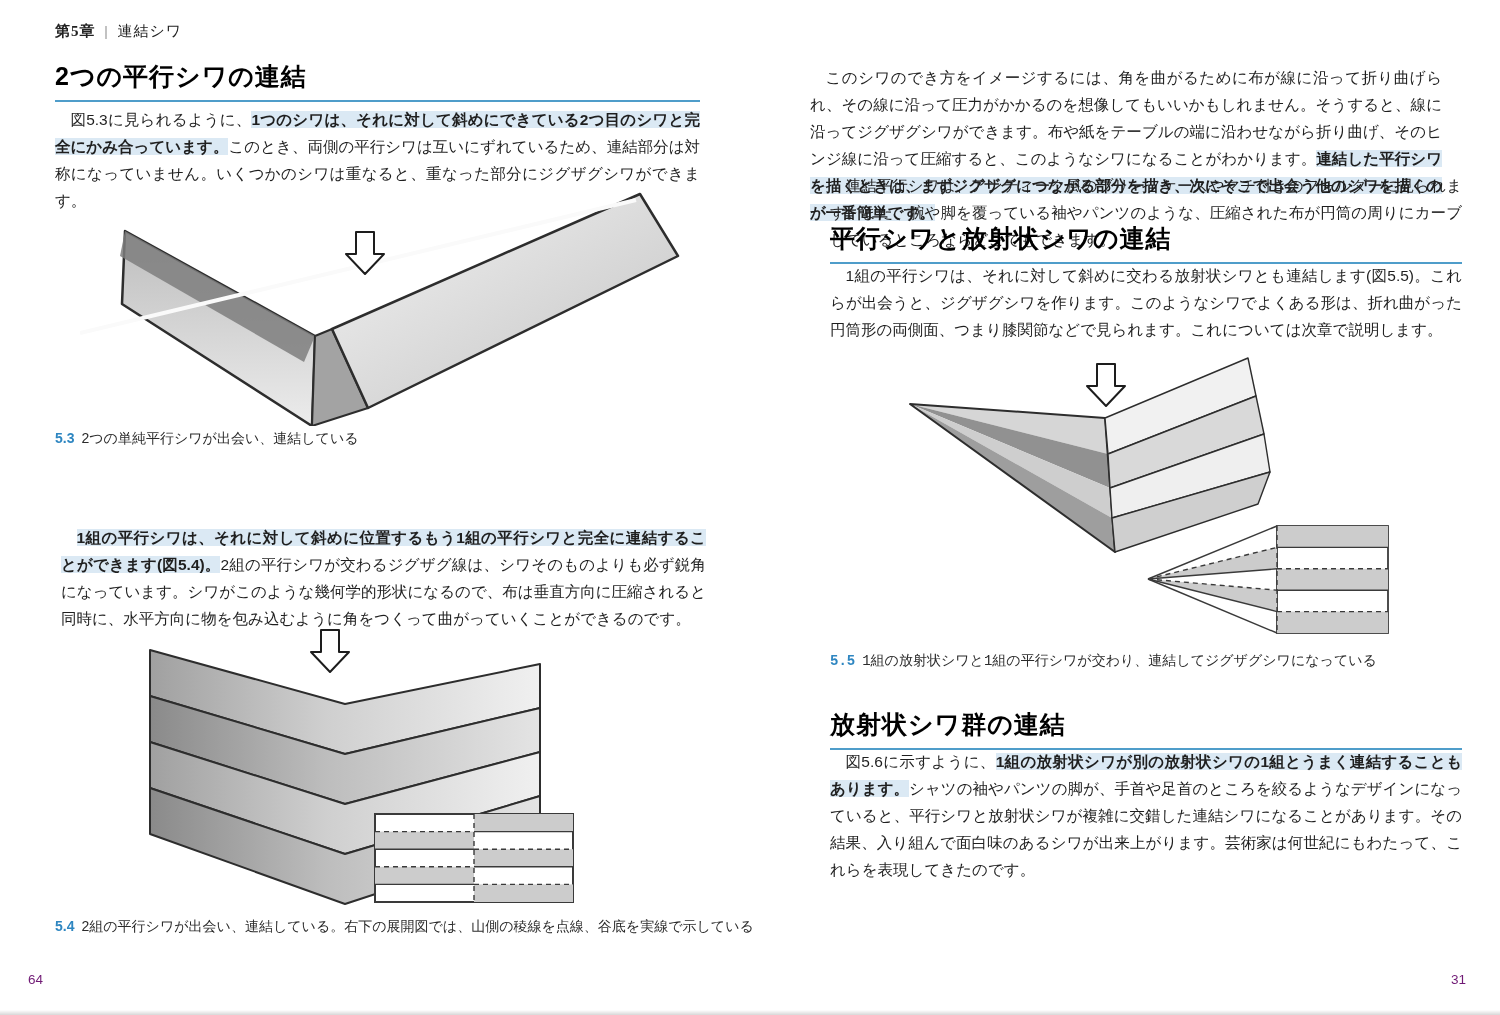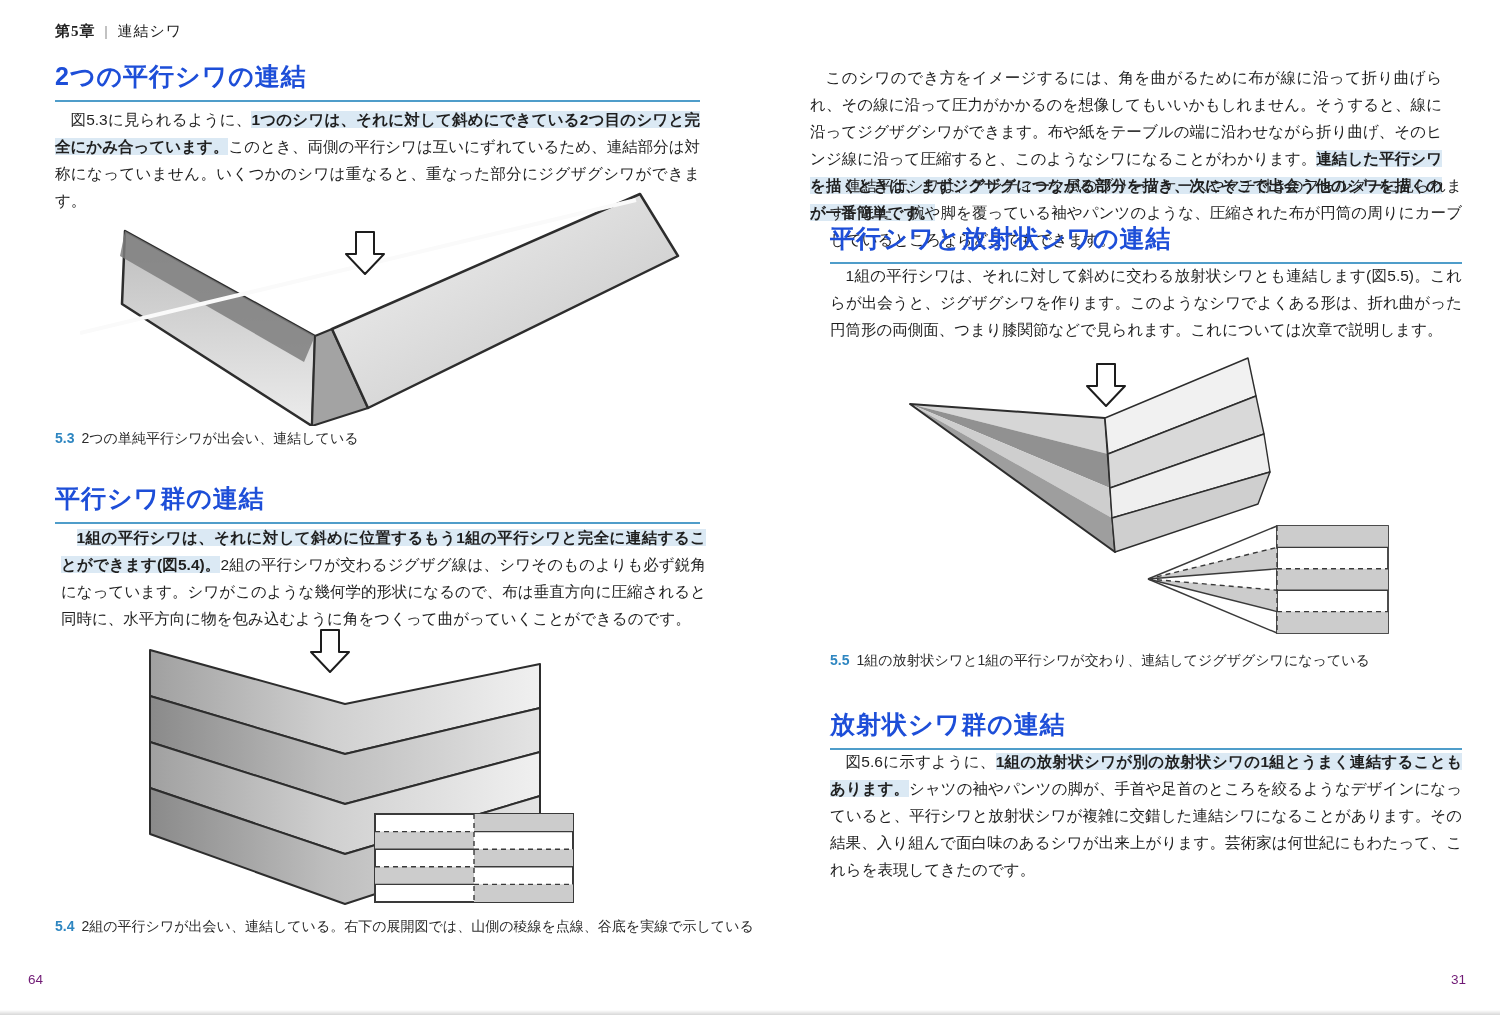--- a/index.html
+++ b/index.html
@@ -4,21 +4,21 @@
 <style>
   html,body{margin:0;padding:0;background:#b9b9b9;}
   .page{position:relative;width:1500px;height:1015px;background:#ffffff;
         font-family:"Liberation Sans","DejaVu Sans",sans-serif;color:#1f1f1f;overflow:hidden;}
   .page::after{content:"";position:absolute;left:0;right:0;bottom:0;height:5px;
         background:linear-gradient(#ffffff,#d7d7d7);}
   .abs{position:absolute;}
   .kicker{font-size:15px;color:#222;letter-spacing:1px;font-family:Liberation Serif, serif;}
   .kicker .ch{font-weight:700;}
   .kicker .bar{margin:0 9px;color:#666;font-weight:400;}
-  .sec{margin:0;font-size:25px;font-weight:700;color:#1d4ed8;letter-spacing:1px;
+  .sec{margin:0;font-size:25px;font-weight:700;color:#000000;letter-spacing:1px;
        padding-bottom:7px;border-bottom:2px solid #4f9dca;}
   p.body{margin:0;font-size:15.5px;line-height:27px;text-align:justify;text-indent:1em;}
   .hl{font-weight:700;background:#dbe9f4;}
   .cap{font-size:14px;color:#2b2b2b;}
   .cap .num{color:#2e86c1;font-weight:700;margin-right:7px;}
   .pnum{font-size:13.5px;color:#701a75;}
   svg{display:block;}
 </style>
 </head>
 <body>
@@ -57,21 +57,20 @@
         <line x1="256,147" y1="147" x2="556" y2="14" stroke="#fafafa" stroke-width="4"></line>
       </g>
       <polygon points="276,46 294,46 294,68 304,68 285,88 266,68 276,68" fill="#ffffff" stroke="#1d1d1d" stroke-width="2" stroke-linejoin="round"></polygon>
     </svg>
   </div>
 
   <div class="abs cap" style="left:55px;top:430px;">
     <span class="num">5.3</span><span>2つの単純平行シワが出会い、連結している</span>
   </div>
 
-  <h2 class="abs sec" style="left:55px;top:482px;width:645px;">平行シワ群の連結</h2>
 
   <p class="abs body" style="left:55px;top:524px;width:645px;margin-left:6px;"><span class="hl">1組の平行シワは、それに対して斜めに位置するもう1組の平行シワと完全に連結することができます(図5.4)。</span><span>2組の平行シワが交わるジグザグ線は、シワそのものよりも必ず鋭角になっています。シワがこのような幾何学的形状になるので、布は垂直方向に圧縮されると同時に、水平方向に物を包み込むように角をつくって曲がっていくことができるのです。</span></p>
 
   <div class="abs" style="left:140px;top:624px;">
     <svg width="560" height="285" viewBox="0 0 560 285">
       <defs>
         <linearGradient id="g54a" x1="0" y1="0" x2="1" y2="0">
           <stop offset="0" stop-color="#a0a0a0"></stop>
             <stop offset="0.45" stop-color="#cfcfcf"></stop>
             <stop offset="1" stop-color="#f0f0f0"></stop>
@@ -158,21 +157,21 @@
           <line x1="268" y1="223" x2="397" y2="212.8"></line>
           <line x1="268" y1="223" x2="397" y2="234.2" stroke-dasharray="5 4"></line>
           <line x1="268" y1="223" x2="397" y2="255.6"></line>
           <line x1="268" y1="223" x2="397" y2="277"></line>
           <line x1="397" y1="170" x2="397" y2="277" stroke-dasharray="5 4"></line>
         </g>
       </g>
     </svg>
   </div>
 
-  <div class="abs cap" style="left:830px;top:652px;">
+  <div class="abs cap" style="left:830px;top:652px;font-family:Liberation Mono, monospace;">
     <span class="num">5.5</span><span>1組の放射状シワと1組の平行シワが交わり、連結してジグザグシワになっている</span>
   </div>
 
   <h2 class="abs sec" style="left:830px;top:708px;width:632px;">放射状シワ群の連結</h2>
 
   <p class="abs body" style="left:830px;top:748px;width:632px;"><span>図5.6に示すように、</span><span class="hl">1組の放射状シワが別の放射状シワの1組とうまく連結することもあります。</span><span>シャツの袖やパンツの脚が、手首や足首のところを絞るようなデザインになっていると、平行シワと放射状シワが複雑に交錯した連結シワになることがあります。その結果、入り組んで面白味のあるシワが出来上がります。芸術家は何世紀にもわたって、これらを表現してきたのです。</span></p>
 
   <div class="abs pnum" style="right:34px;top:972px;">31</div>
 
 </div>

